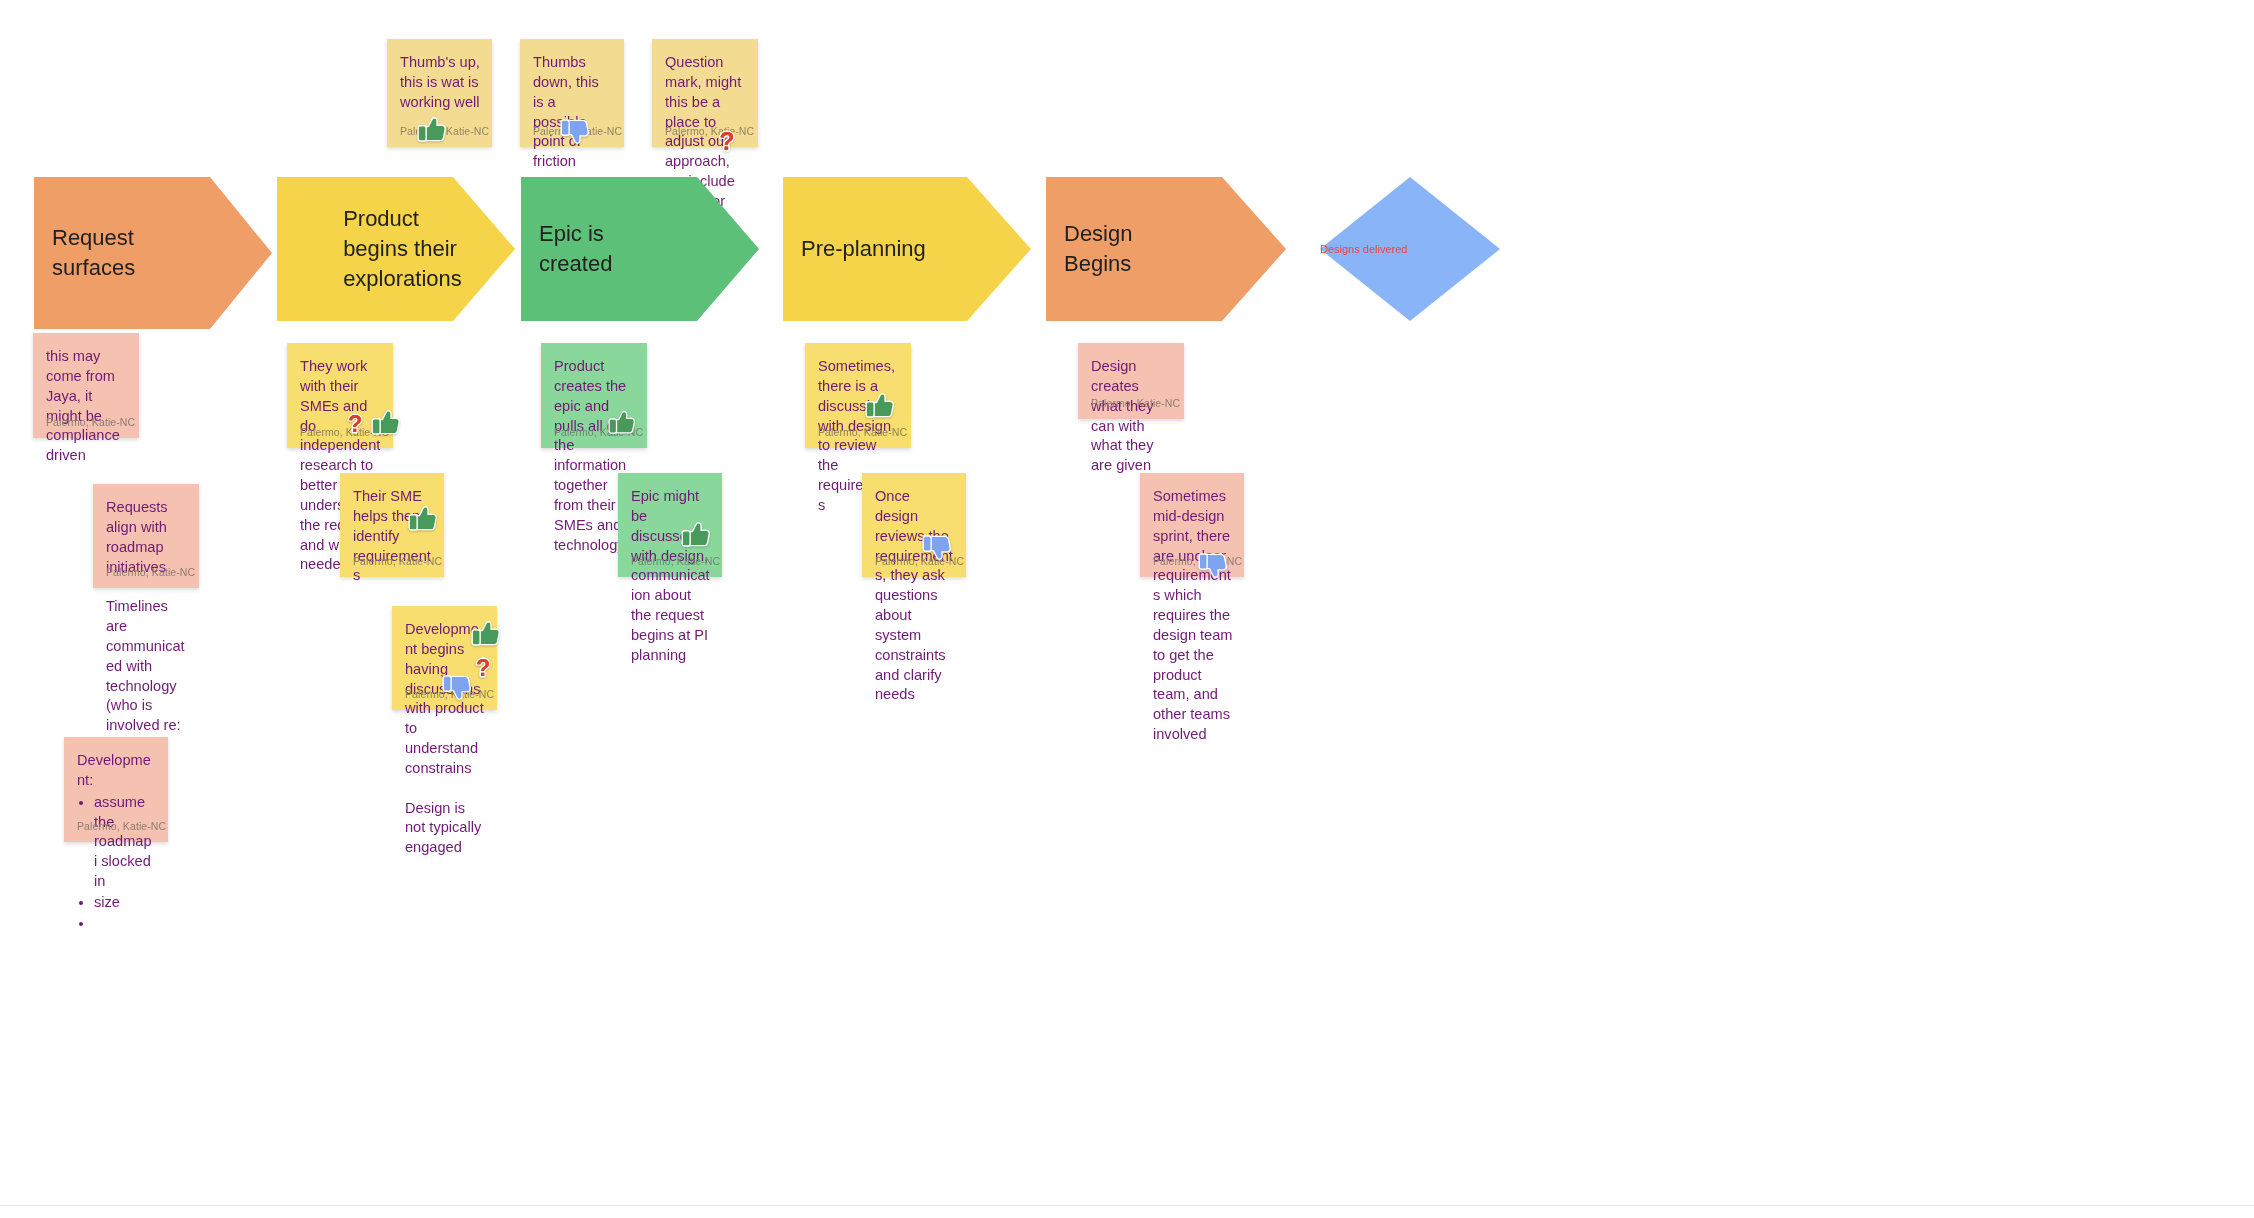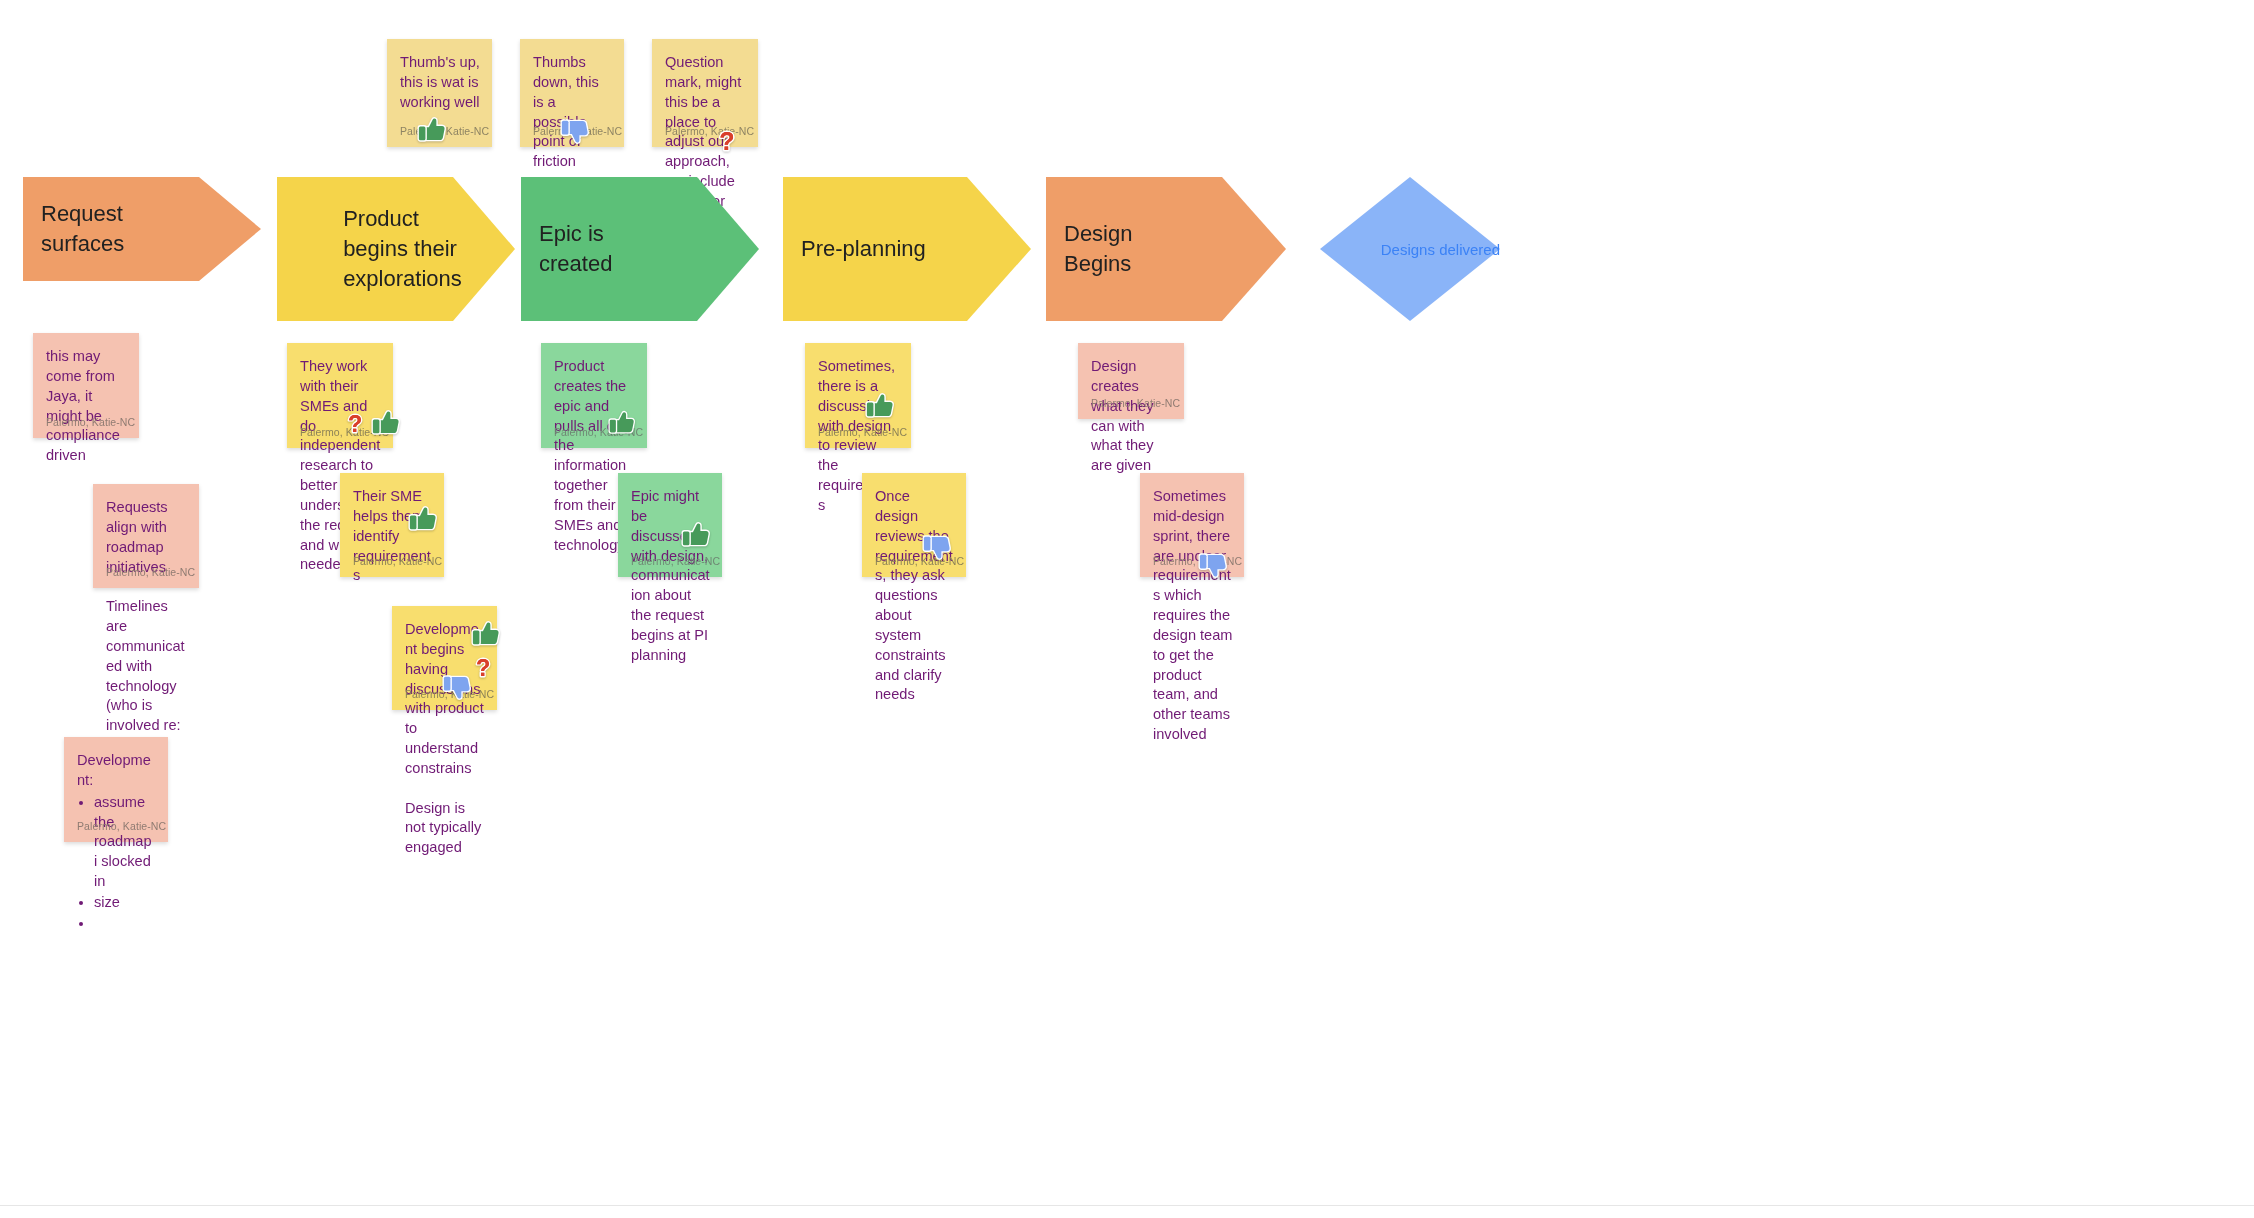--- a/index.html
+++ b/index.html
@@ -78,25 +78,25 @@
     line-height:1.35;
     color:#212121;
     padding-left:18px;
     max-width:52%;
     white-space:pre-line;
   }
   .diamond-label{
     position:absolute;
     z-index:2;
     width:100%;
-    text-align:right;
+    text-align:left;
     top:50%;
     transform:translateY(-50%);
-    font-size:15px;
-    color:#3b82f6;
+    font-size:11px;
+    color:#ef4444;
   }
 
   .divider{
     position:absolute;
     left:0;
     width:2254px;
     height:1px;
     background:#e6e6e6;
   }
 </style>
@@ -131,21 +131,21 @@
     <div class="note legend" style="left: 652px; top: 39px; width: 106px; height: 108px;">
       <div class="note-body">Question mark, might this be a place to adjust our approach, ex. include design or design representative</div>
       <div class="note-author">Palermo, Katie-NC</div>
       <span class="reaction" style="left: 60px; top: 88px; width: 30px; height: 30px;">
         <svg viewBox="0 0 48 48" xmlns="http://www.w3.org/2000/svg">
           <text x="24" y="36" text-anchor="middle" font-family="Liberation Sans, sans-serif" font-size="40" font-weight="bold" fill="#d93f2b" stroke="#ffffff" stroke-width="5" stroke-linejoin="round" paint-order="stroke">?</text>
           <text x="24" y="36" text-anchor="middle" font-family="Liberation Sans, sans-serif" font-size="40" font-weight="bold" fill="#d93f2b">?</text>
         </svg>
       </span>
     </div>
-    <div class="stage" style="left: 23px; top: 177px; width: 238px; height: 104px;">
+    <div class="stage" style="left: 34px; top: 177px; width: 238px; height: 152px;">
       <svg class="shape" viewBox="0 0 238 144" preserveAspectRatio="none">
         <path d="M0,0 L176,0 L238,72 L176,144 L0,144 Z" fill="#ef9e68"></path>
       </svg>
       <div class="stage-label">Request surfaces</div>
     </div>
     <div class="stage" style="left: 277px; top: 177px; width: 238px; height: 144px; justify-content: center;">
       <svg class="shape" viewBox="0 0 238 144" preserveAspectRatio="none">
         <path d="M0,0 L176,0 L238,72 L176,144 L0,144 Z" fill="#f5d44a"></path>
       </svg>
       <div class="stage-label">Product begins their

